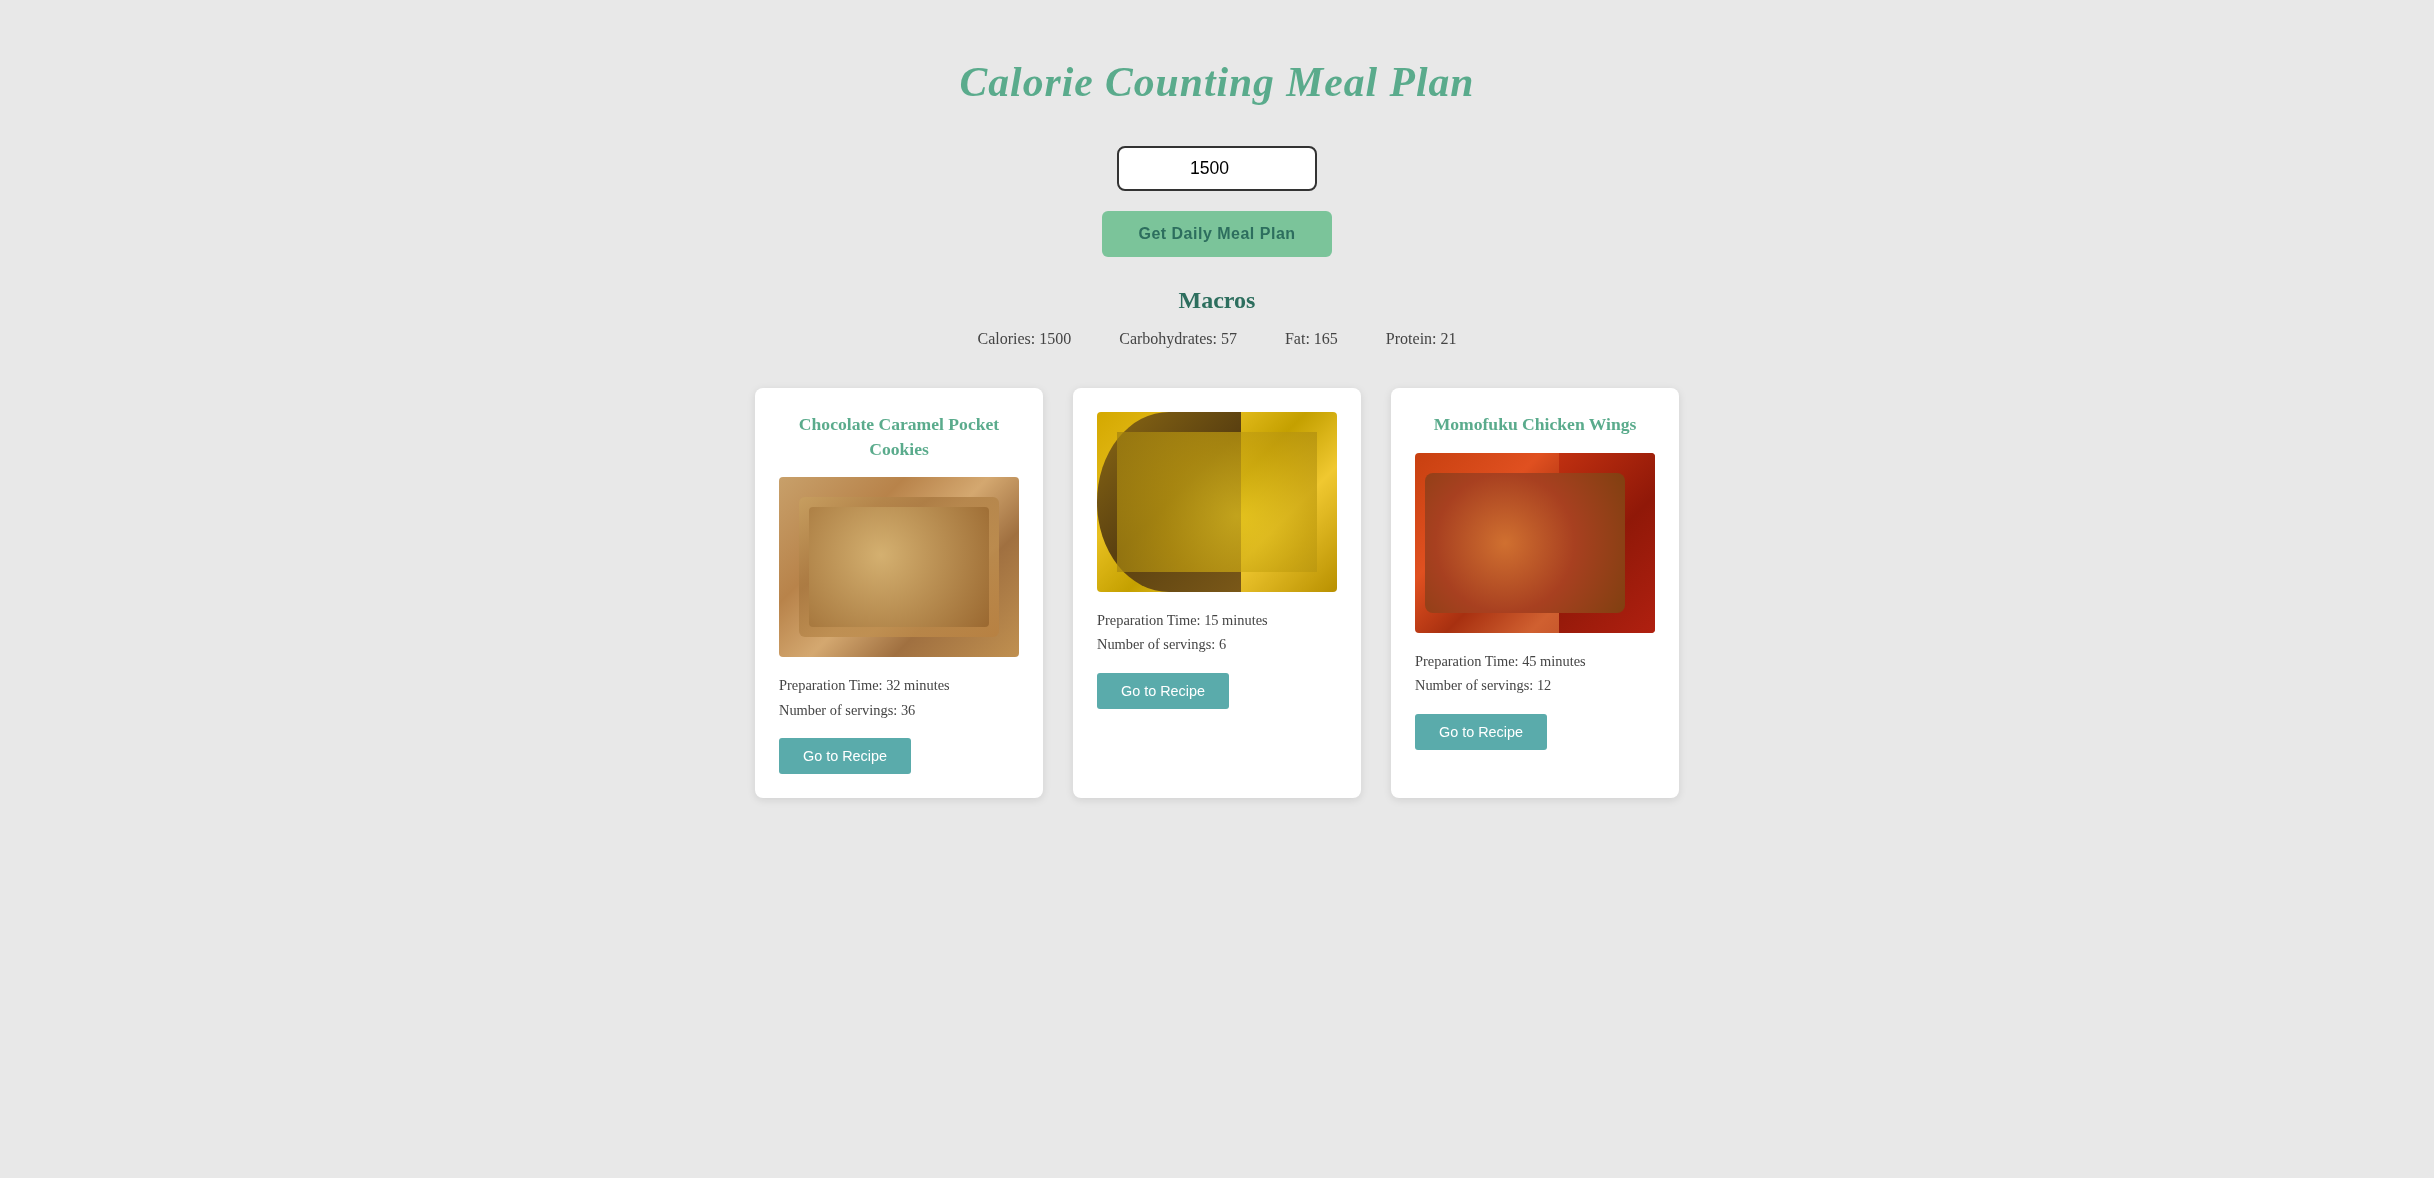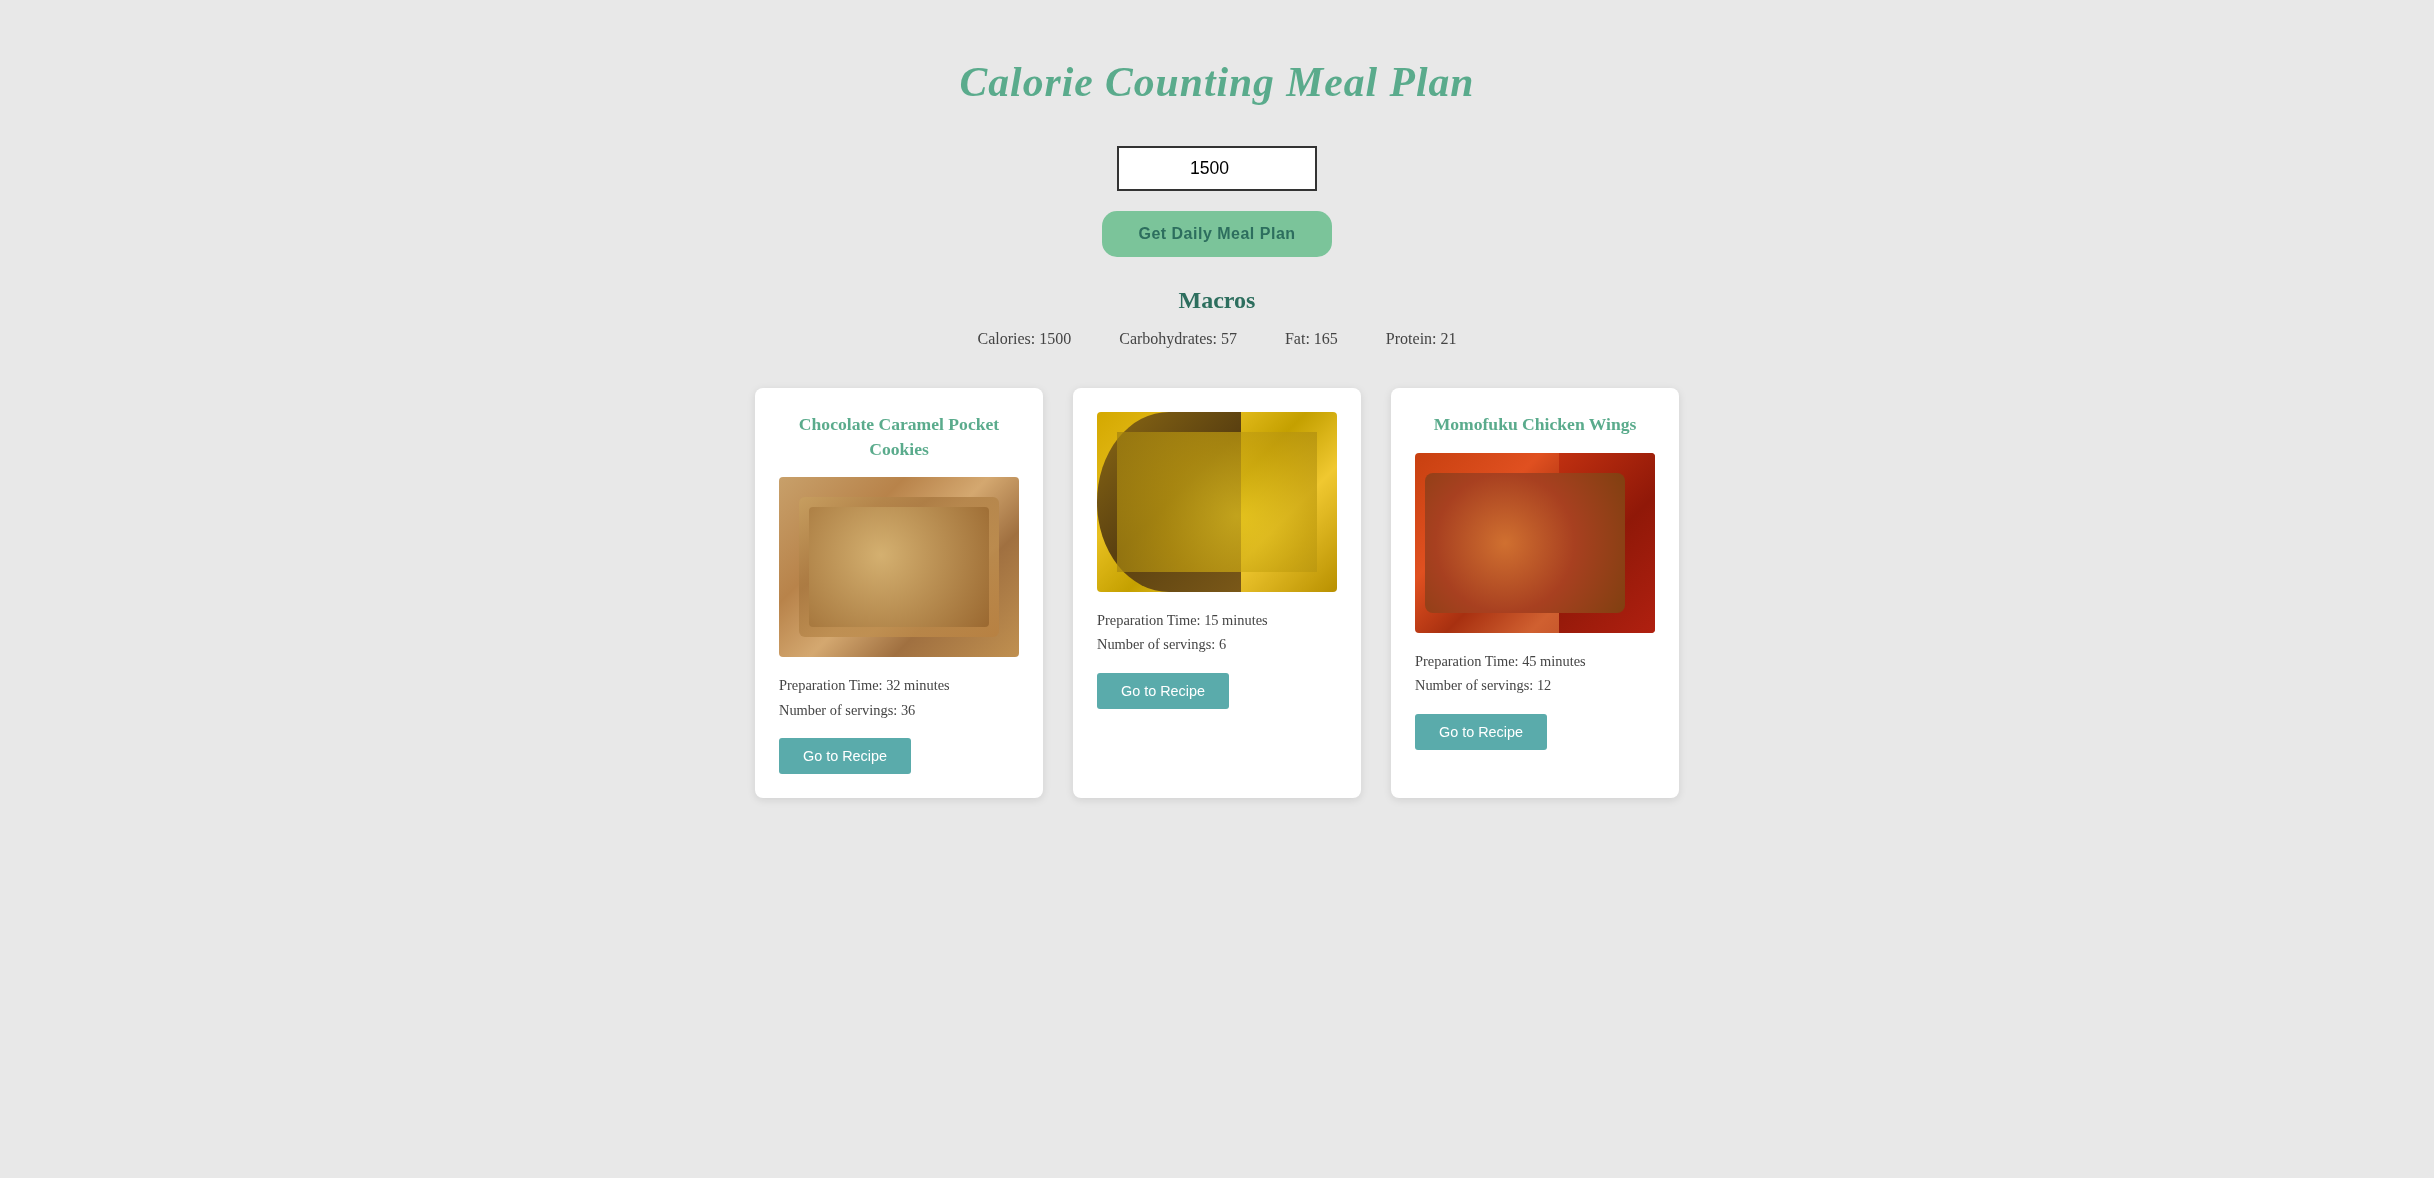--- a/index.html
+++ b/index.html
@@ -28,34 +28,34 @@
       color: #5aab8c;
       font-style: italic;
       font-weight: bold;
       text-align: center;
       margin-bottom: 40px;
       letter-spacing: 1px;
     }
 
     .calorie-input {
       border: 2px solid #333;
-      border-radius: 0;
+      border-radius: 8px;
       padding: 10px 20px;
       font-size: 1.1rem;
       text-align: center;
       width: 200px;
       margin-bottom: 20px;
       outline: none;
     }
 
     .get-plan-button {
       background-color: #7bc49a;
       color: #2d6e5e;
       border: none;
-      border-radius: 15px;
+      border-radius: 6px;
       padding: 14px 36px;
       font-size: 1rem;
       font-weight: bold;
       cursor: pointer;
       margin-bottom: 30px;
       letter-spacing: 0.5px;
     }
 
     .macros-title {
       font-size: 1.5rem;

